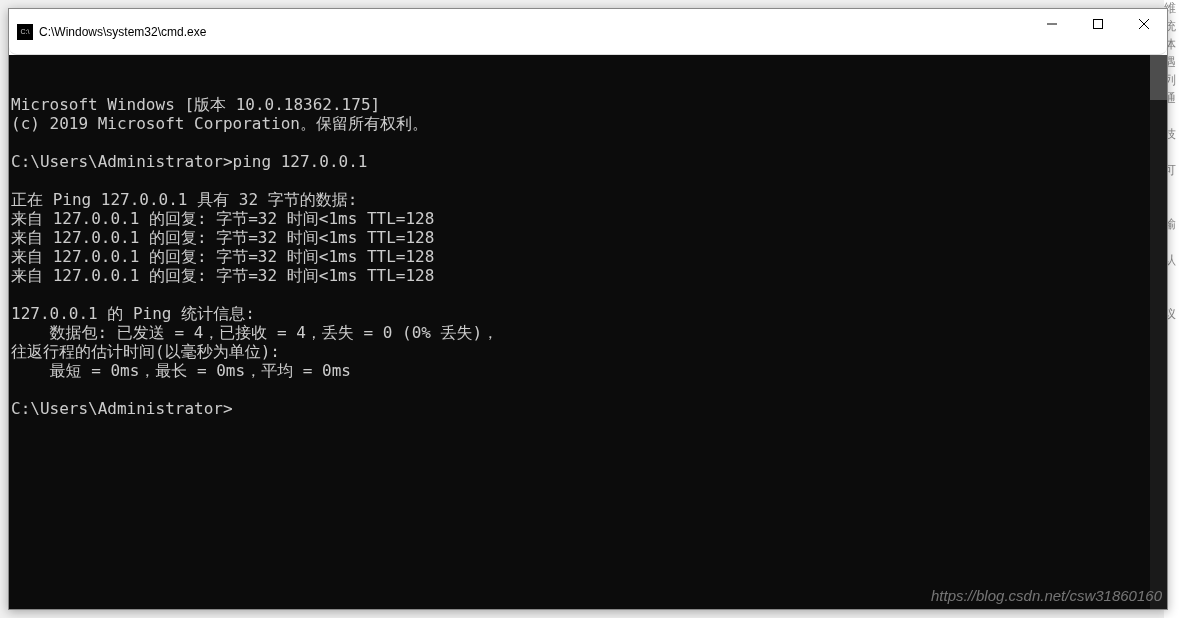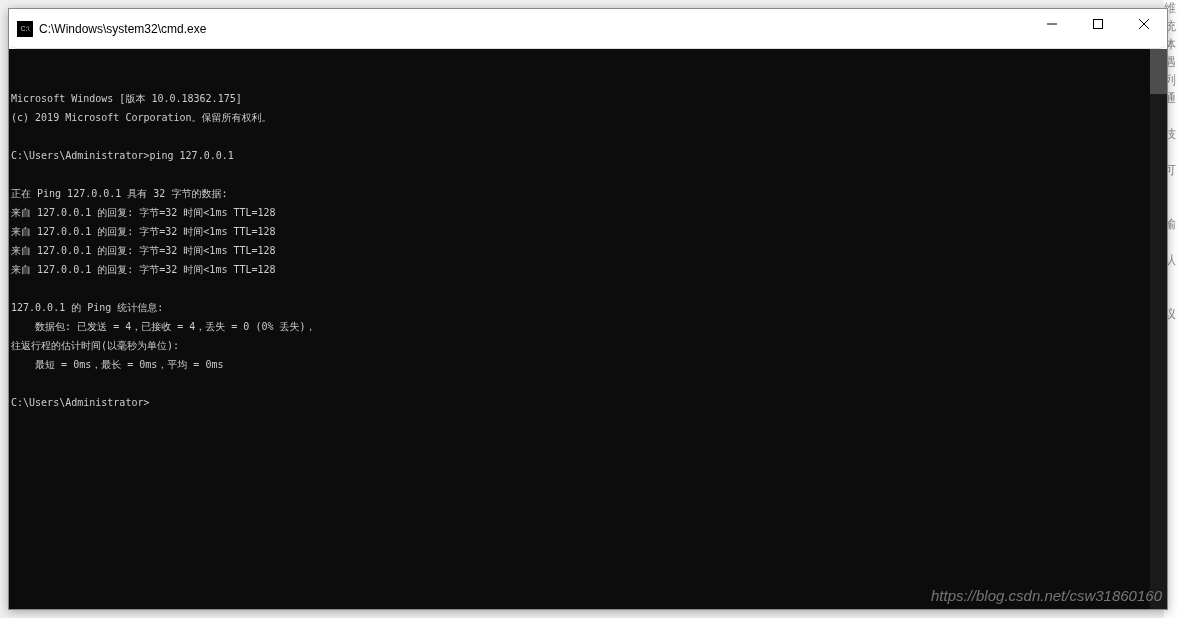--- a/index.html
+++ b/index.html
@@ -37,21 +37,21 @@
       top: 8px;
       width: 1160px;
       height: 602px;
       background: #fff;
       border: 1px solid #888;
       box-shadow: 0 2px 10px rgba(0,0,0,0.3);
       display: flex;
       flex-direction: column;
     }
     .title-bar {
-      height: 40px;
+      height: 46px;
       background: #fff;
       display: flex;
       align-items: center;
       border-bottom: 1px solid #ddd;
       border-radius: 8px;
     }
     .title-bar-icon {
       width: 16px;
       height: 16px;
       background: #000;
@@ -91,21 +91,21 @@
     .title-btn svg {
       width: 10px;
       height: 10px;
     }
     .console-body {
       flex: 1;
       background: #0c0c0c;
       color: #ccc;
       padding: 2px 16px 2px 2px;
       font-family: Consolas, "NSimSun", "SimSun", monospace;
-      font-size: 10px;
+      font-size: 16px;
       line-height: 19px;
       white-space: pre;
       overflow: hidden;
       position: relative;
     }
     .console-body .line {
       white-space: pre;
     }
     .scrollbar {
       position: absolute;

